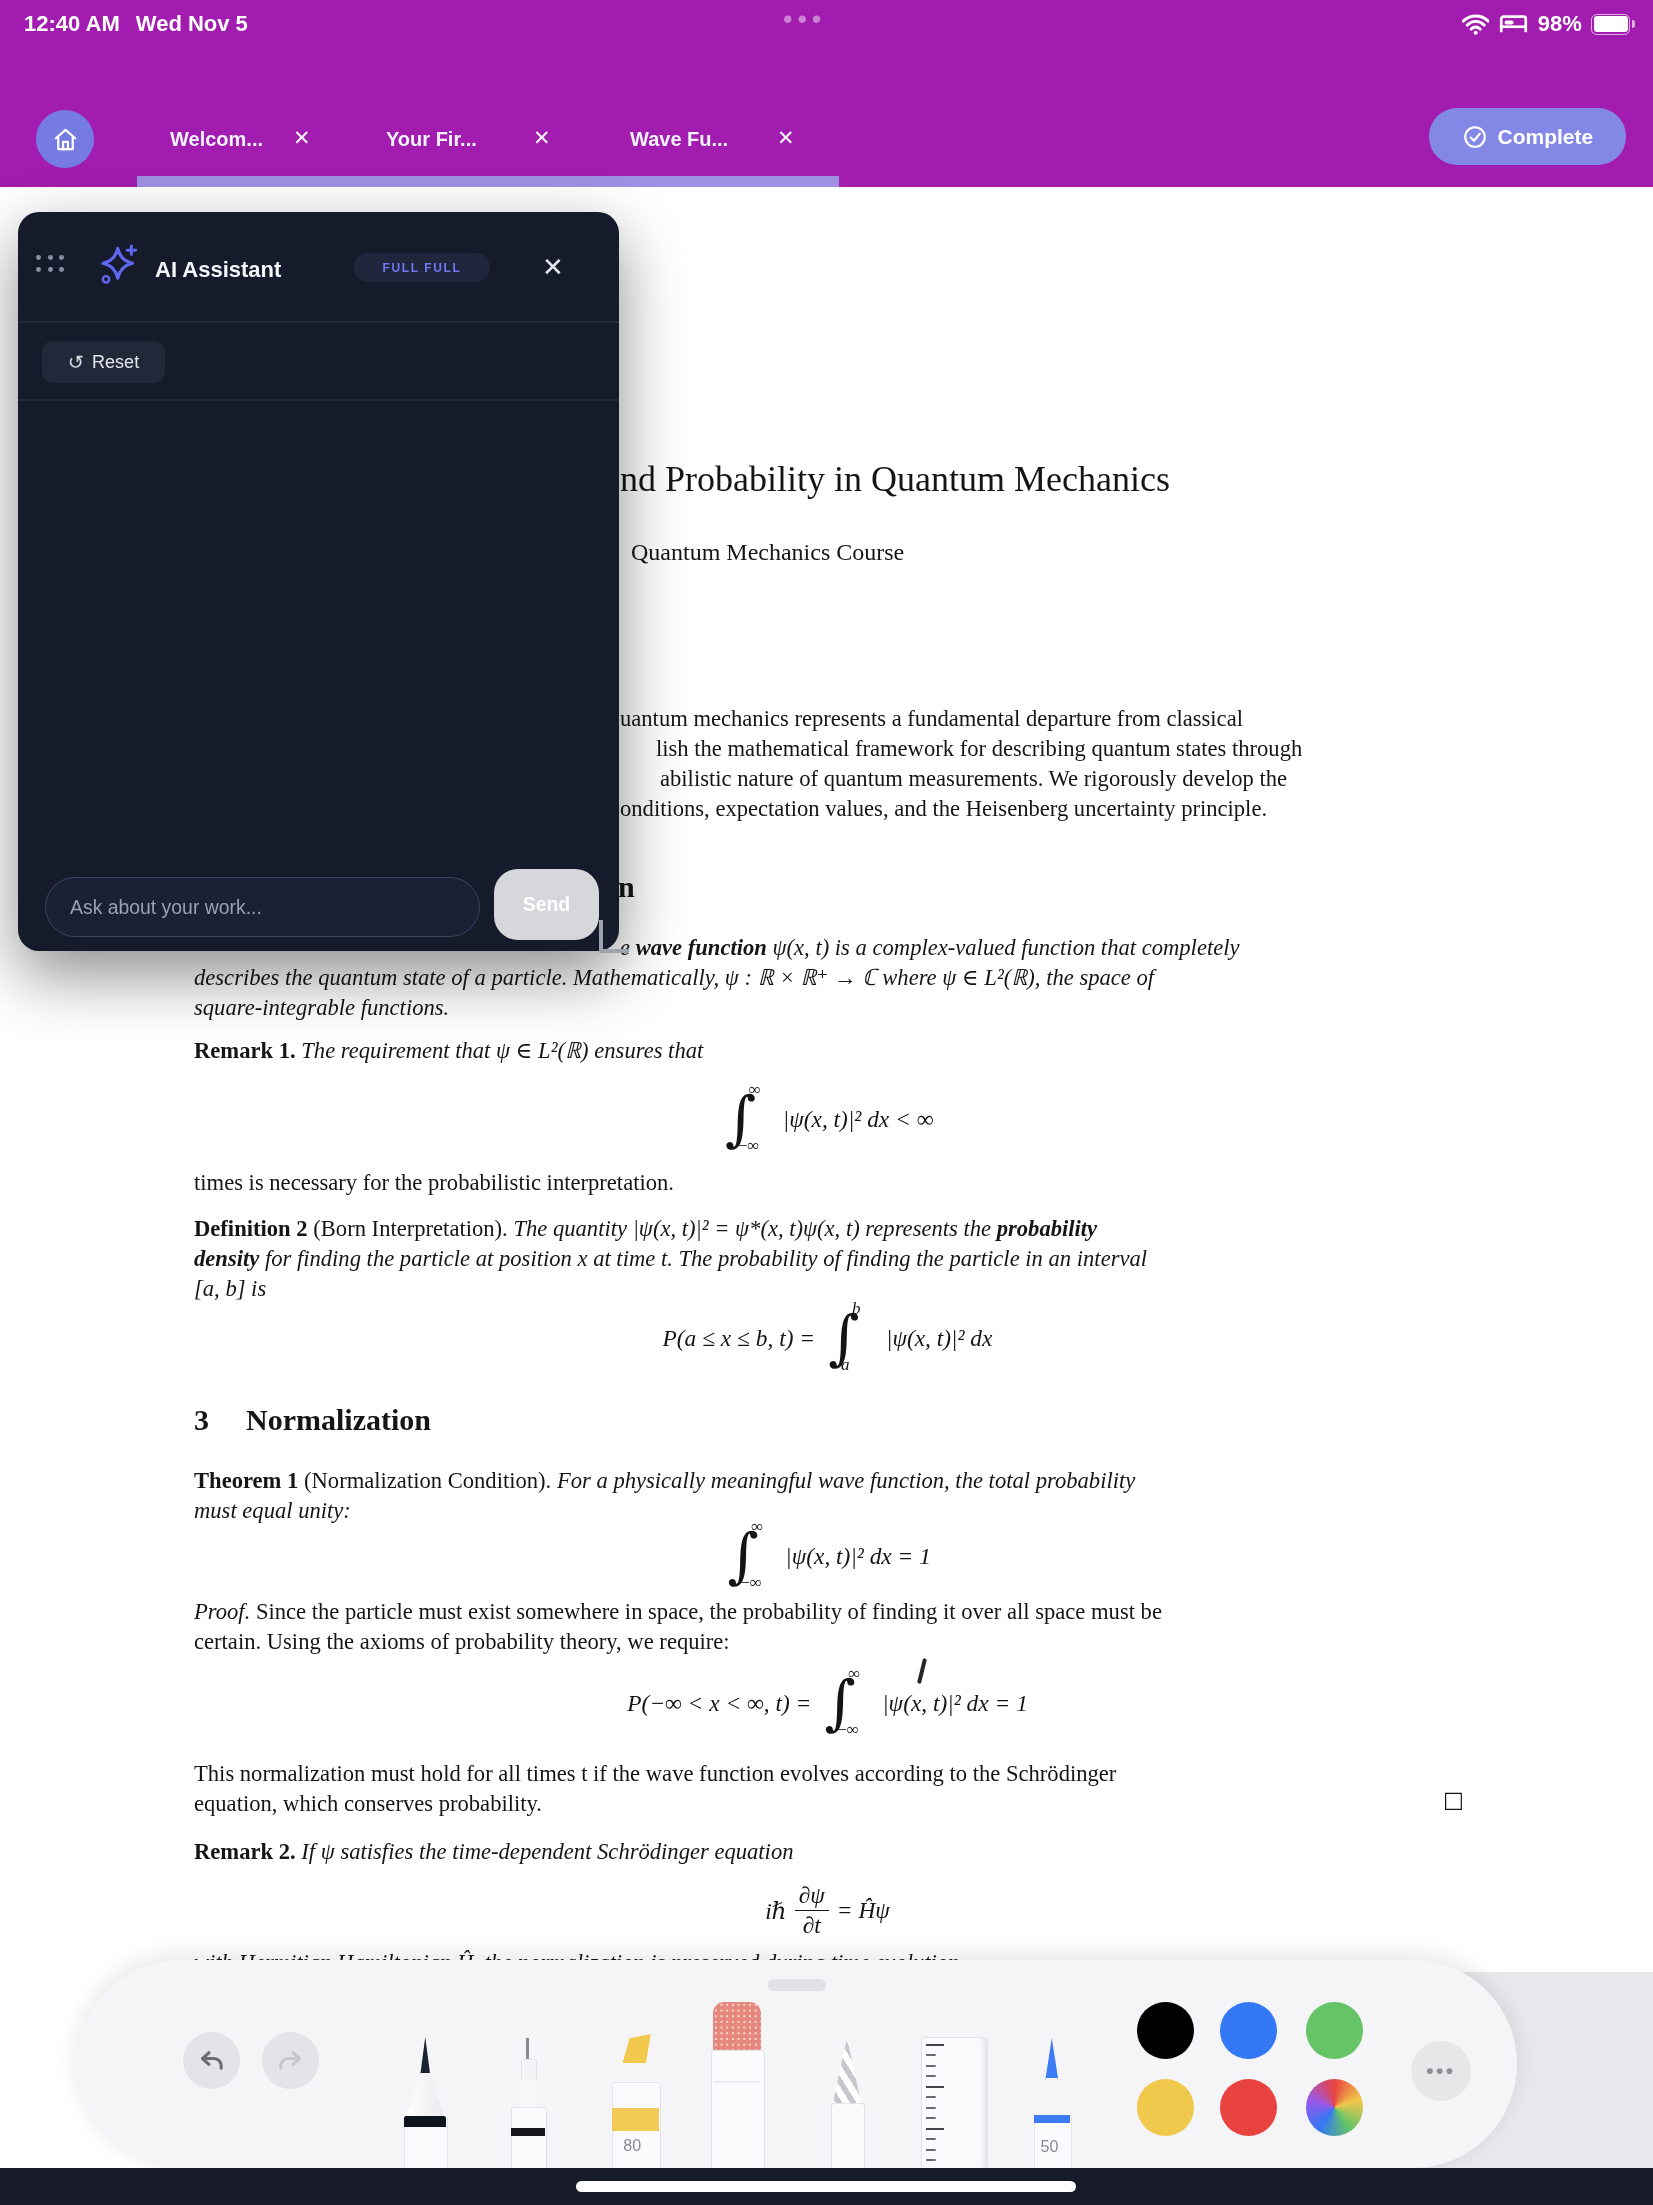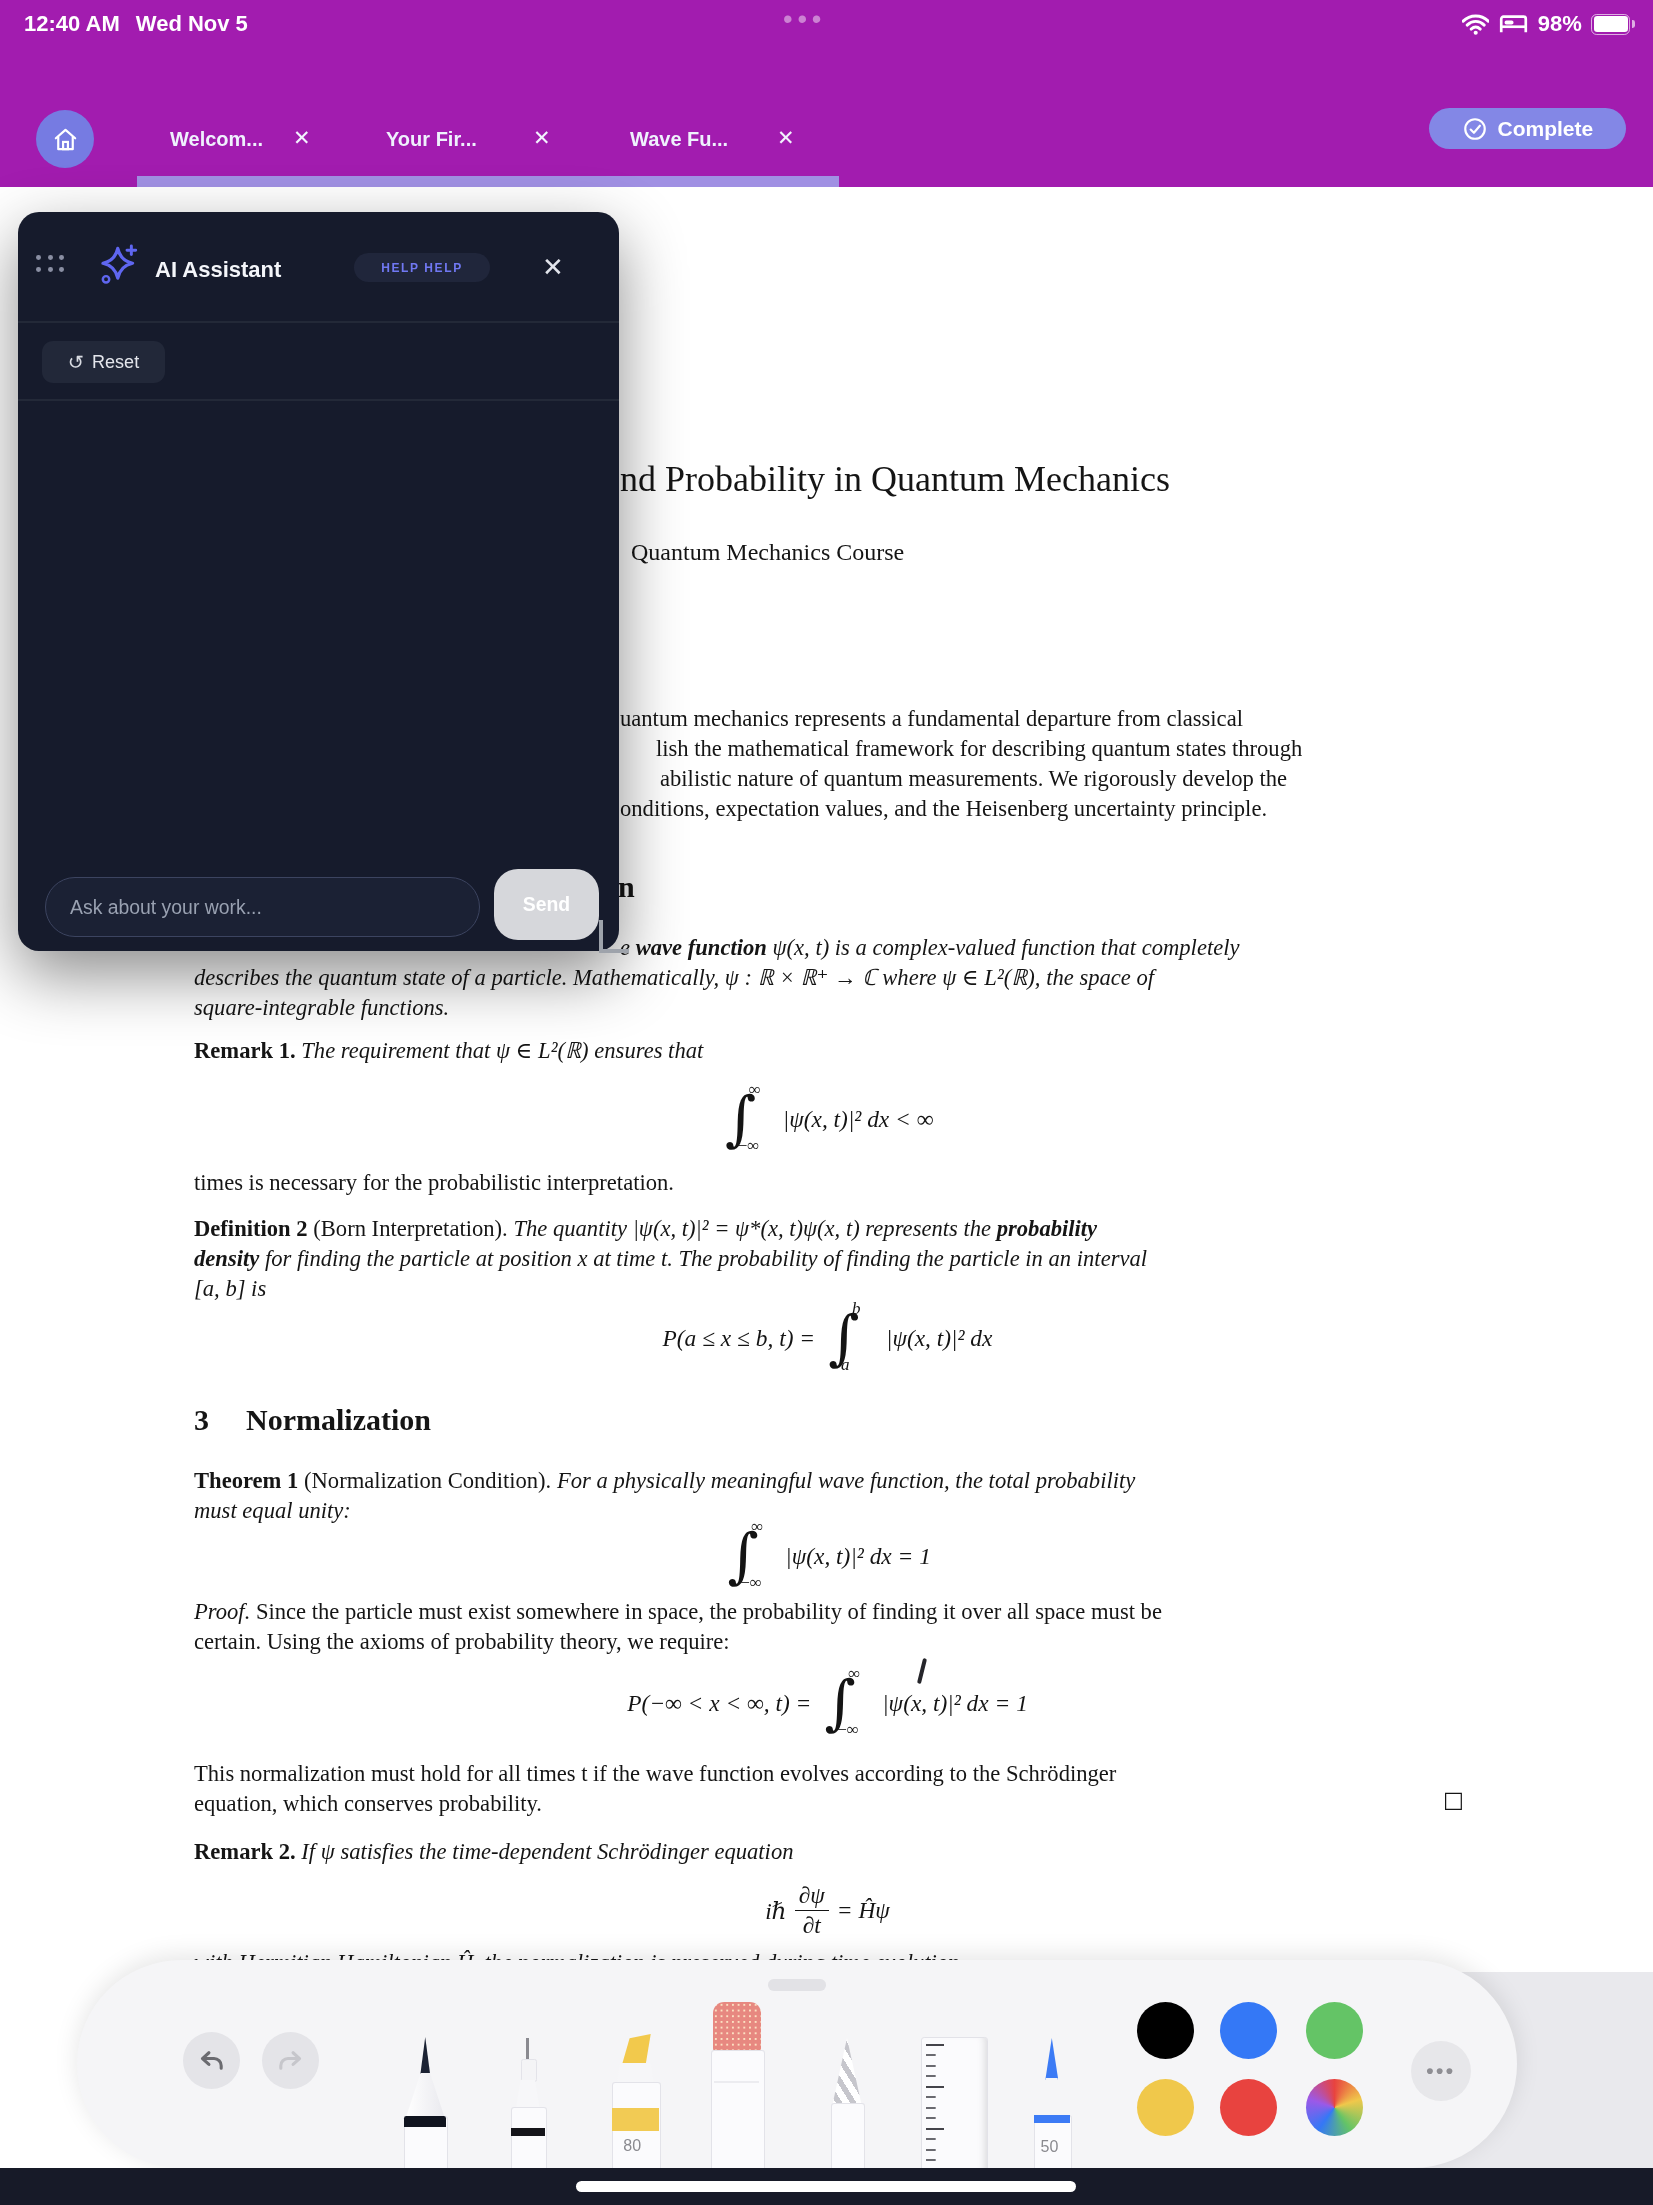--- a/index.html
+++ b/index.html
@@ -14,21 +14,21 @@
   .sb-date{font-weight:600;}
   .sb-dots{left:783px;top:3.2px;font-size:27.4px;letter-spacing:4.8px;color:rgba(255,255,255,.45);}
   .sb-right{right:22.6px;top:11.3px;display:flex;gap:9.7px;align-items:center;font-size:22px;font-weight:600;}
   .batt{width:37px;height:19.4px;border:1.6px solid rgba(255,255,255,.65);border-radius:5.7px;position:relative;}
   .batt .fill{position:absolute;left:1.6px;top:1.6px;bottom:1.6px;right:1.6px;background:#fff;border-radius:3.2px;}
   .batt .nub{position:absolute;right:-5.7px;top:5.7px;width:3.2px;height:8px;background:rgba(255,255,255,.65);border-radius:0 2.4px 2.4px 0;}
   #homebtn{left:36px;top:110px;width:58px;height:58px;border-radius:50%;background:#767BE2;
            display:flex;align-items:center;justify-content:center;}
   .tab-label{top:128px;font-size:20px;color:#EFF1FD;font-weight:600;white-space:nowrap;}
   .tab-close{top:126px;font-size:21px;color:#F2F3FE;font-weight:400;}
-  #complete{left:1429px;top:108px;width:197px;height:41px;border-radius:28px;background:#8387E6;
+  #complete{left:1429px;top:108px;width:197px;height:57px;border-radius:28px;background:#8387E6;
             display:flex;align-items:center;justify-content:center;gap:9.7px;color:#fff;
             font-size:21px;font-weight:700;}
   #tab-underbar{left:137px;top:176px;width:702px;height:10.5px;background:#A0A4EC;opacity:.85;}
 
   
   .dline{position:absolute;white-space:nowrap;color:#151515;
          font-family:"Liberation Serif","DejaVu Serif",serif;font-size:22.6px;line-height:27.4px;}
   .it{font-style:italic;} .b{font-weight:700;} .bi{font-weight:700;font-style:italic;}
   #doc-title{font-size:36px;line-height:42px;}
   #doc-subtitle{font-size:24px;}
@@ -269,21 +269,21 @@
       <i></i>
       <i></i>
       <i></i>
   </div>
   <svg class="abs" style="left:98px;top:242px;z-index:51;" width="42" height="45" viewBox="0 0 34 36">
     <path d="M16 5 C17.4 11.5 21.5 15.6 28 17 C21.5 18.4 17.4 22.5 16 29 C14.6 22.5 10.5 18.4 4 17 C10.5 15.6 14.6 11.5 16 5 Z" fill="none" stroke="#5F66F0" stroke-width="2.6" stroke-linejoin="round"></path>
     <path d="M27 3 v7 M23.5 6.5 h7" stroke="#5F66F0" stroke-width="2.4" stroke-linecap="round"></path>
     <circle cx="6.5" cy="30" r="2.6" fill="none" stroke="#5F66F0" stroke-width="2"></circle>
   </svg>
   <div class="abs" id="ai-title">AI Assistant</div>
-  <div class="abs" id="ai-badge">HELP HELP</div>
+  <div class="abs" id="ai-badge">FULL FULL</div>
   <div class="abs" id="ai-close">✕</div>
   <div class="abs ai-divider" style="top:321px;"></div>
   <div class="abs" id="reset-btn">
     <span id="reset-icon">↺</span>
     <span>Reset</span>
   </div>
   <div class="abs ai-divider" style="top:399px;"></div>
   <div class="abs" id="ai-input">
     <span>Ask about your work...</span>
   </div>

